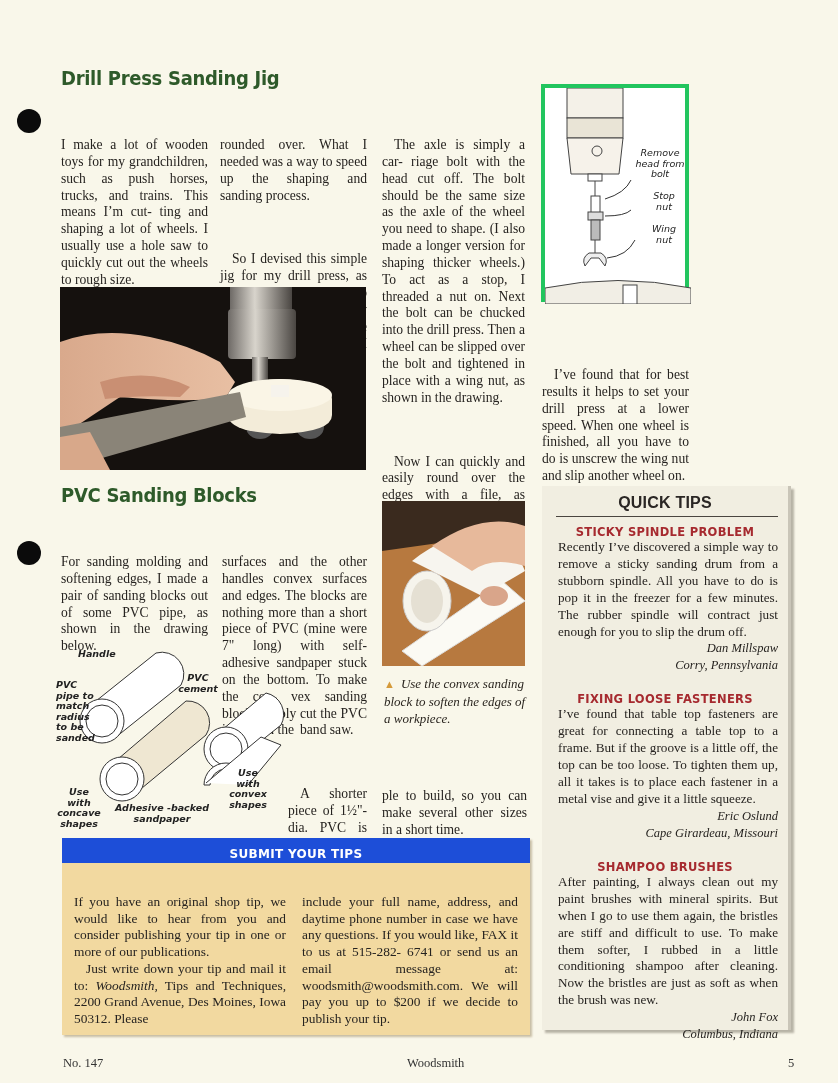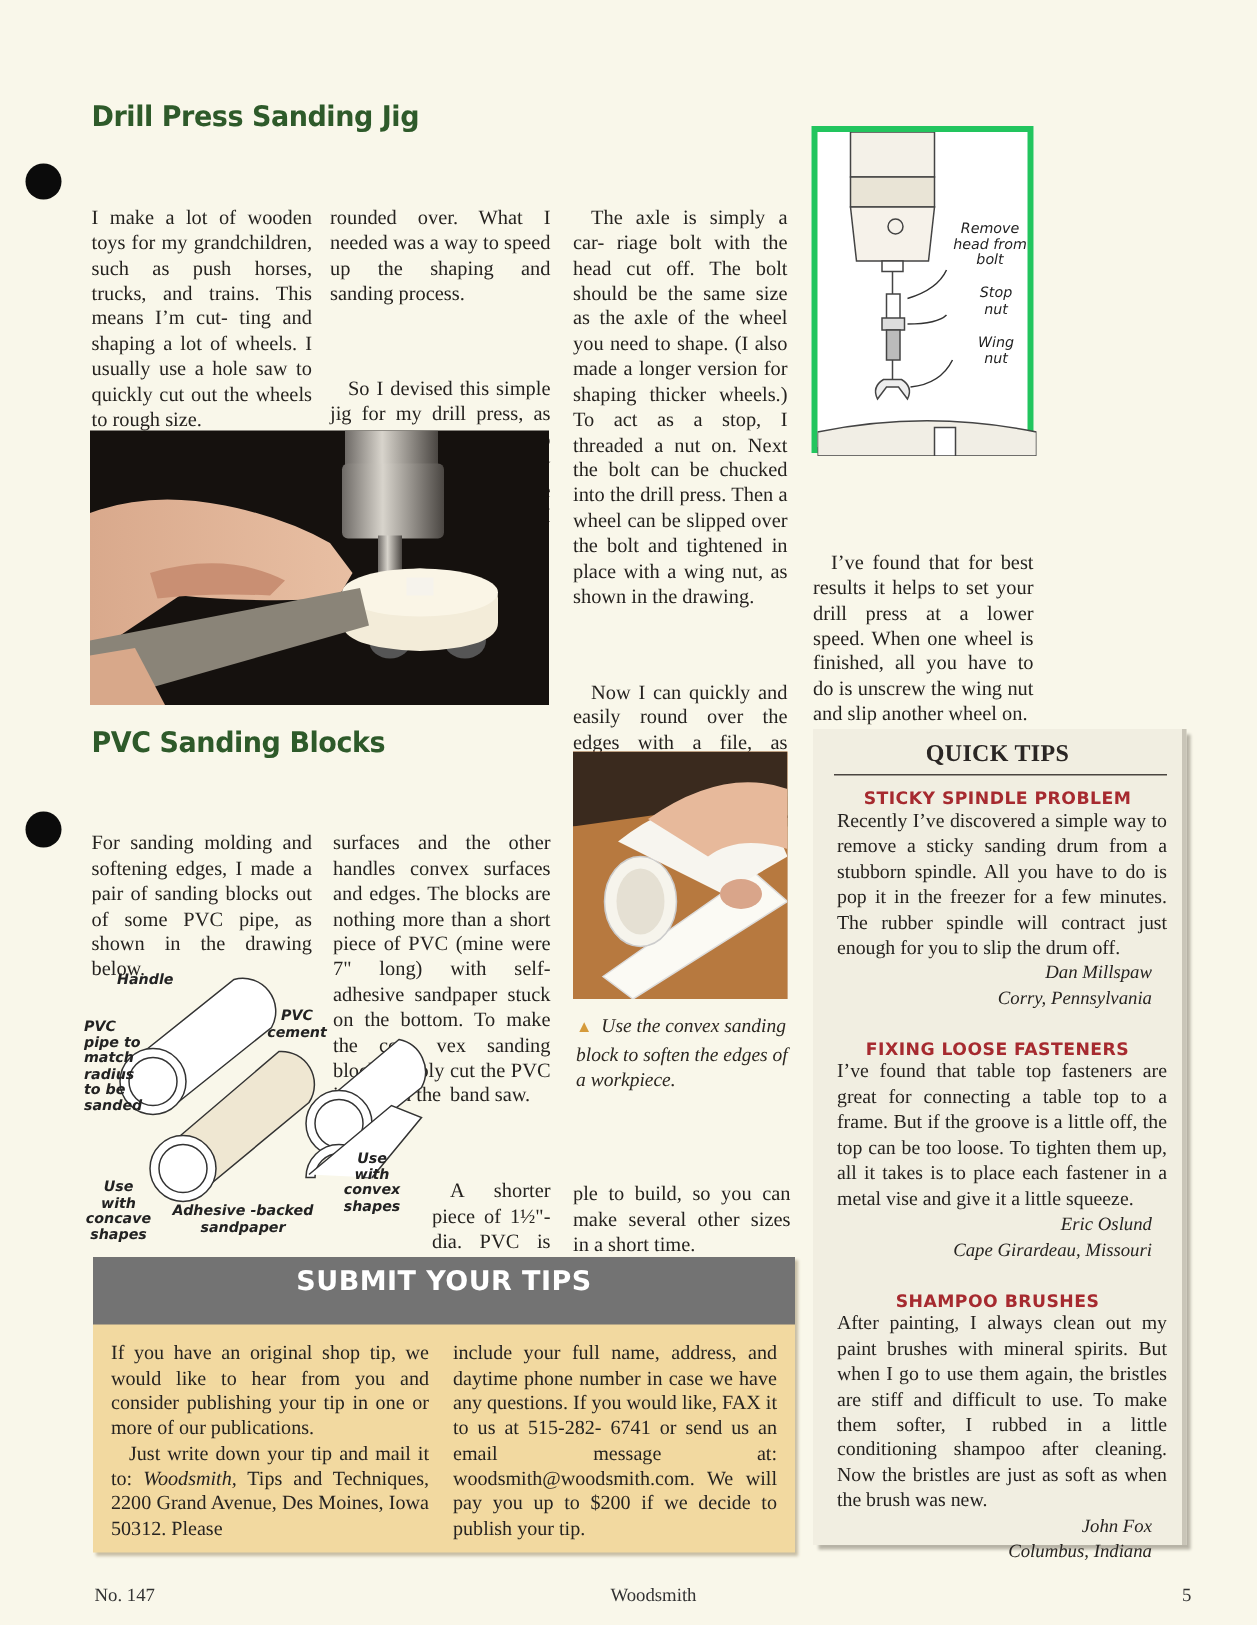--- a/index.html
+++ b/index.html
@@ -32,39 +32,39 @@
   .photo { position: absolute; overflow: hidden; }
   .caption { font-style: italic; font-size: 13px; line-height: 17px; color: #2b2620; }
   .tri { color: #d59a3a; font-style: normal; font-size: 11px; margin-right: 6px; }
   .quick {
     position: absolute; left: 542px; top: 486px; width: 249px; height: 544px;
     background: #f1eee1;
     box-shadow: 3px 3px 2px #b7b3a6;
     border-right: 3px solid #c9c5b8;
   }
   .qt-title {
-    font-family: Liberation Serif, serif; font-weight: bold; font-size: 16px;
+    font-family: Liberation Sans, sans-serif; font-weight: bold; font-size: 16px;
     text-align: center; color: #2a2624; margin-top: 8px; letter-spacing: 0.2px;
   }
   .qt-rule { height: 1px; background: #4a4540; margin: 4px 10px 0 14px; }
   .qt-sub {
     font-family: "DejaVu Sans", sans-serif; font-weight: bold; font-size: 11.5px;
     text-align: center; color: #a62a2f; letter-spacing: 0.3px;
   }
   .qt-body { font-size: 13.2px; line-height: 16.9px; padding: 0 10px 0 16px; text-align: justify; }
-  .qt-sig { font-style: italic; font-size: 12.5px; text-align: right; padding-right: 20px; line-height: 17px; }
+  .qt-sig { font-style: italic; font-size: 12.5px; text-align: right; padding-right: 10px; line-height: 17px; }
   .submit {
     position: absolute; left: 62px; top: 838px; width: 468px; height: 197px;
     background: #f2d9a0;
     box-shadow: 2px 2px 2px #c7bda4;
   }
   .submit-bar {
-    height: 45px; background: #737373;
+    height: 25px; background: #1d4ed8;
     color: #fff; text-align: center;
-    font-family: "DejaVu Sans", sans-serif; font-weight: bold; font-size: 18px;
+    font-family: "DejaVu Sans", sans-serif; font-weight: bold; font-size: 12px;
     line-height: 33px; letter-spacing: 0.3px;
   }
   .submit-col { position: absolute; top: 56px; font-size: 13.4px; line-height: 16.7px; text-align: justify; }
   .footer { position: absolute; top: 1056px; font-size: 12.5px; color: #333; }
   .label { font-family: "DejaVu Sans", sans-serif; font-style: italic; font-size: 9.5px; line-height: 10.5px; color: #222; position: absolute; }
 </style>
 </head>
 <body>
 
 <div class="hole" style="top:109px;"></div>

